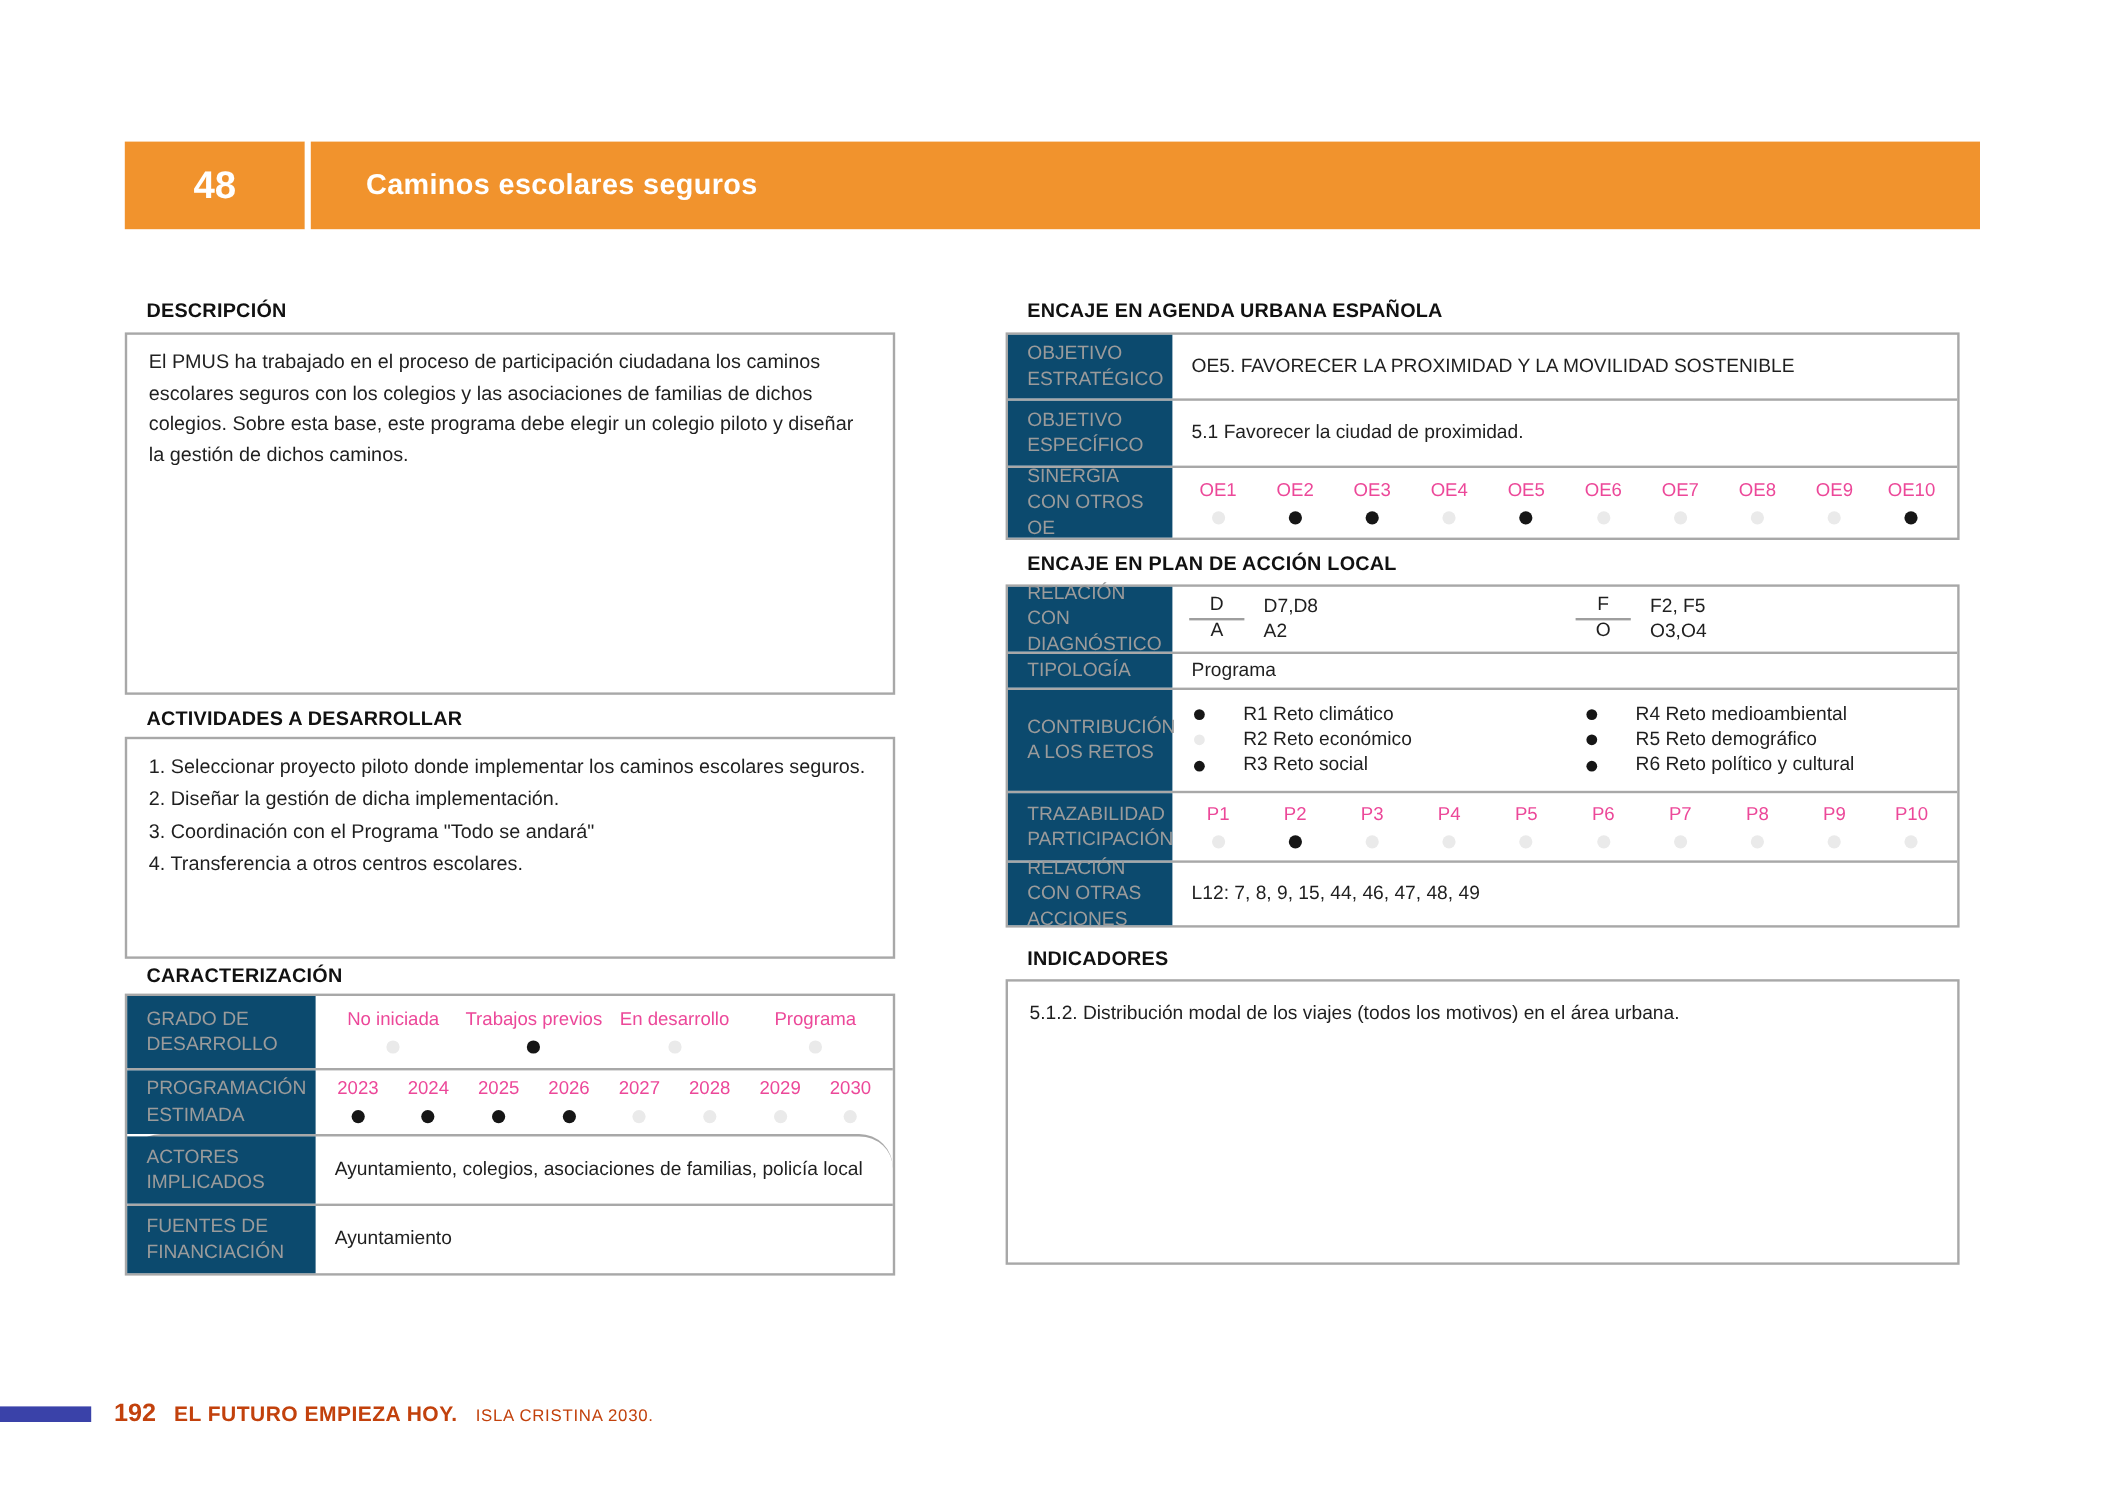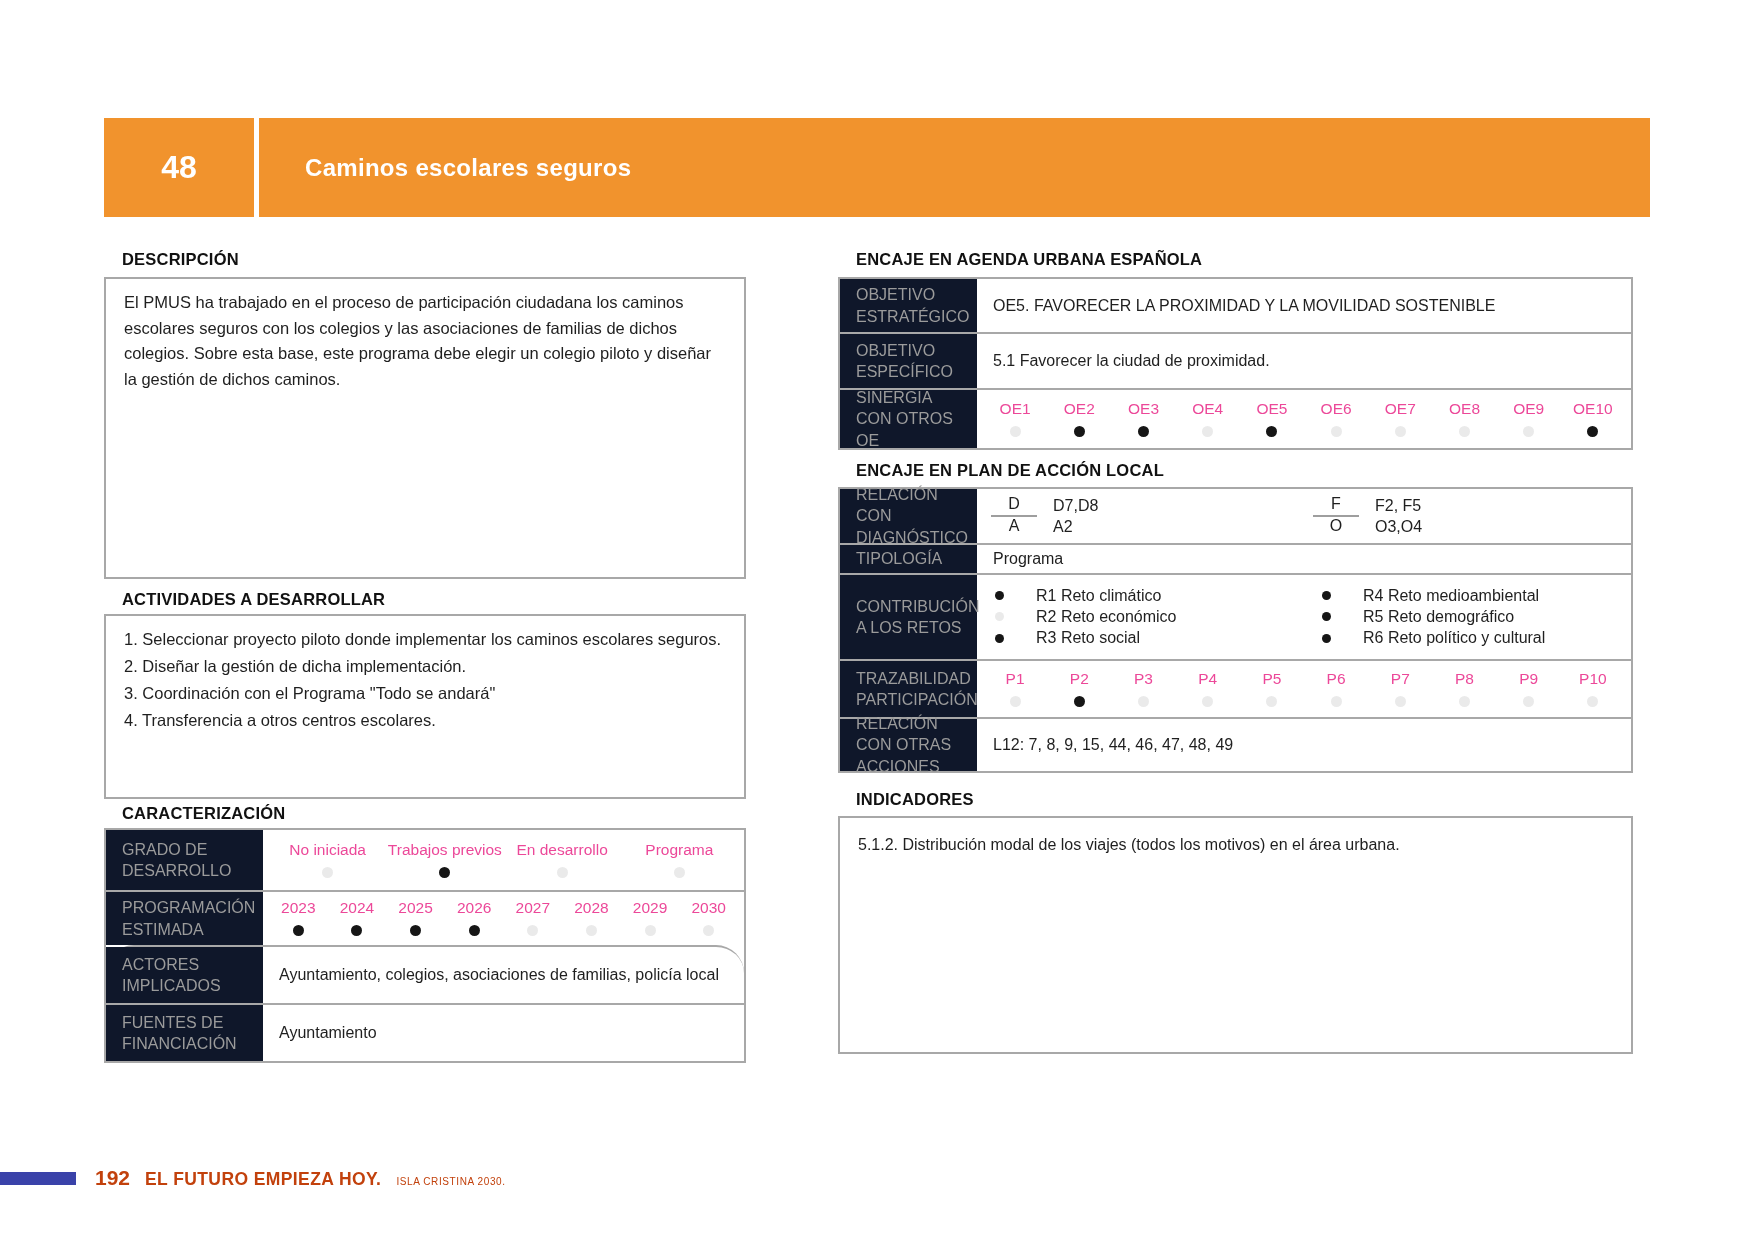--- a/index.html
+++ b/index.html
@@ -8,21 +8,21 @@
     position: relative;
     width: 1754px;
     height: 1241px;
     background: #ffffff;
     font-family: "Liberation Sans", sans-serif;
     color: #1f1f1f;
     overflow: hidden;
   }
 
   
-  .header-bar { position: absolute; left: 104px; top: 118px; width: 1546px; height: 99px; display: flex; }
+  .header-bar { position: absolute; left: 104px; top: 118px; width: 1546px; height: 73px; display: flex; }
   .header-num {
     width: 150px; background: #F1932D; color: #fff;
     font-weight: bold; font-size: 32px;
     display: flex; align-items: center; justify-content: center;
   }
   .header-gap { width: 5px; background: #ffffff; }
   .header-title-box {
     flex: 1; background: #F1932D; color: #fff;
     display: flex; align-items: center; padding-left: 46px;
     font-size: 24px; font-weight: bold; letter-spacing: 0.3px;
@@ -46,21 +46,21 @@
   .box-desc { height: 302px; padding: 11px 18px; font-size: 16.5px; line-height: 1.55; }
   .box-act  { height: 185px; padding: 10px 18px; font-size: 16.5px; }
   .box-act li { list-style: none; line-height: 1.63; }
   .box-ind  { height: 238px; padding: 15px 18px; font-size: 16px; line-height: 1.5; }
 
   
   .tbl { border: 2px solid #a8a8a8; background: #fff; }
   .tbl-row { display: flex; border-top: 2px solid #a8a8a8; }
   .tbl-row:first-child { border-top: none; }
   .tbl-label {
-    background: #0f172a; color: #9b9b9b; font-size: 16px; line-height: 1.32;
+    background: #0c4a6e; color: #9b9b9b; font-size: 16px; line-height: 1.32;
     display: flex; align-items: center; padding: 8px 8px 8px 16px; flex: none;
   }
   .col-left  .tbl-label { width: 157px; }
   .col-right .tbl-label { width: 137px; }
   .tbl-content { flex: 1; min-width: 0; }
 
   .h-grado { height: 60px; } .h-prog { height: 55px; }
   .h-actores { height: 58px; border-radius: 28px; } .h-fuentes { height: 58px; }
   .h-obj1 { height: 53px; } .h-obj2 { height: 56px; } .h-sinergia { height: 60px; }
   .h-diag { height: 54px; } .h-tipo { height: 30px; } .h-retos { height: 86px; }
@@ -99,21 +99,21 @@
   .reto-label { margin-left: 32px; font-size: 16px; white-space: nowrap; }
 
   
   .footer-bar { position: absolute; left: 0; top: 1172px; width: 76px; height: 13px; background: #3a42a9; }
   .footer-text {
     position: absolute; left: 95px; top: 1166px;
     display: flex; align-items: baseline; gap: 15px; color: #c2410c; white-space: nowrap;
   }
   .footer-page  { font-size: 21px; font-weight: bold; }
   .footer-motto { font-size: 17.5px; font-weight: bold; letter-spacing: 0.4px; }
-  .footer-sub   { font-size: 10px; letter-spacing: 0.6px; }
+  .footer-sub   { font-size: 14px; letter-spacing: 0.6px; }
 </style>
 </head>
 <body>
 
 <div class="page">
 
   <div class="header-bar">
     <div class="header-num">48</div>
     <div class="header-gap"></div>
     <div class="header-title-box">Caminos escolares seguros</div>

